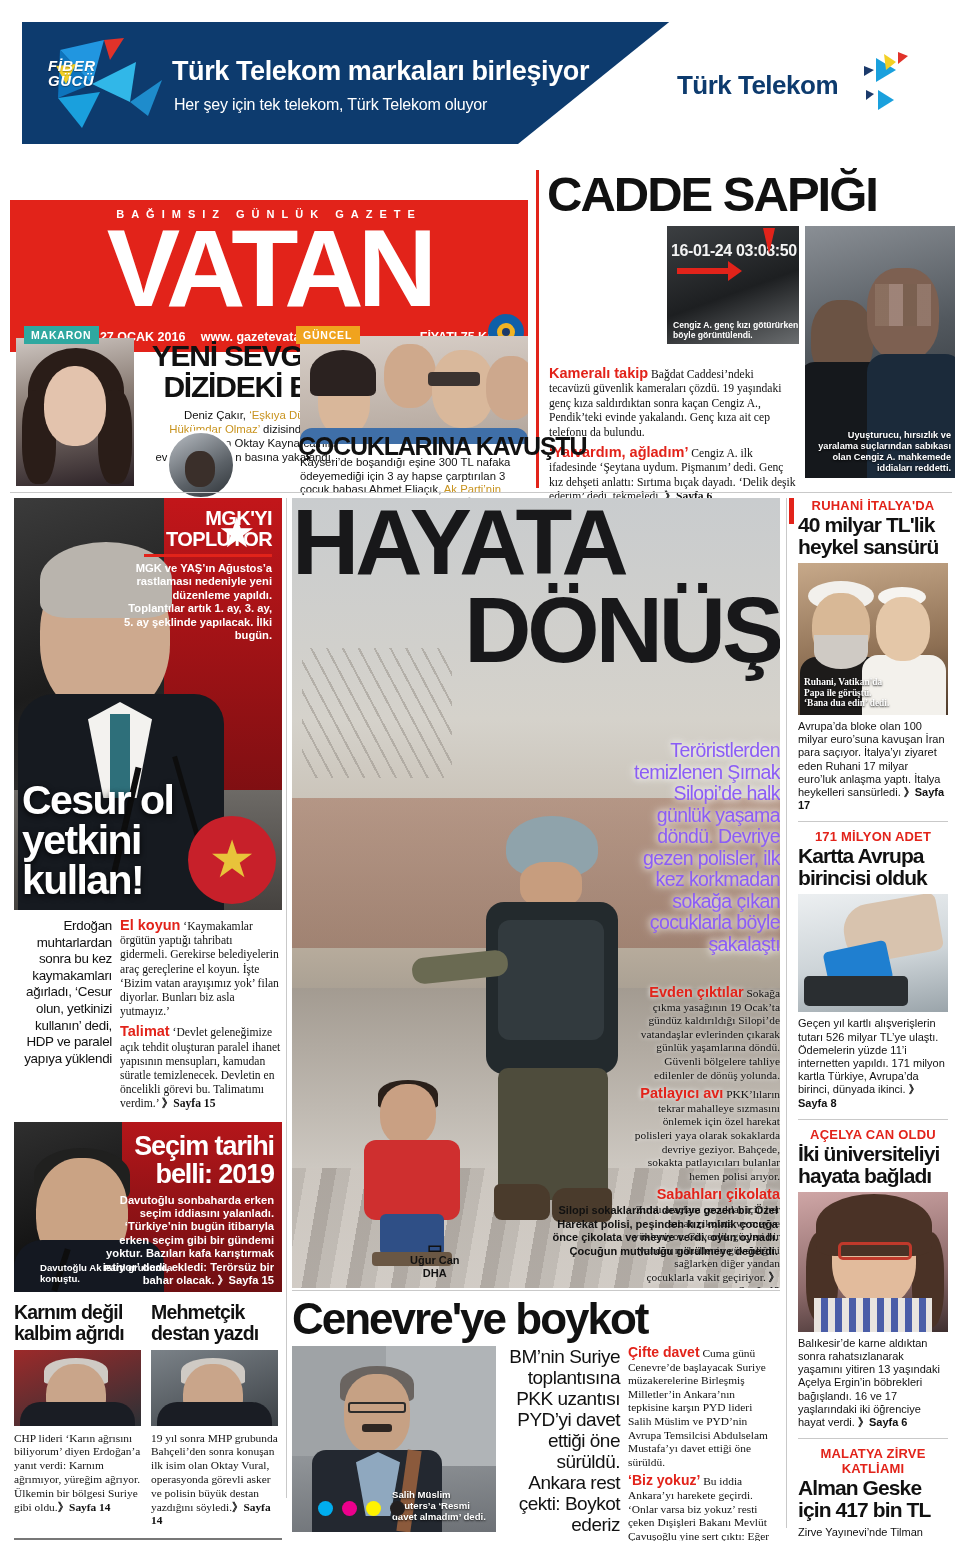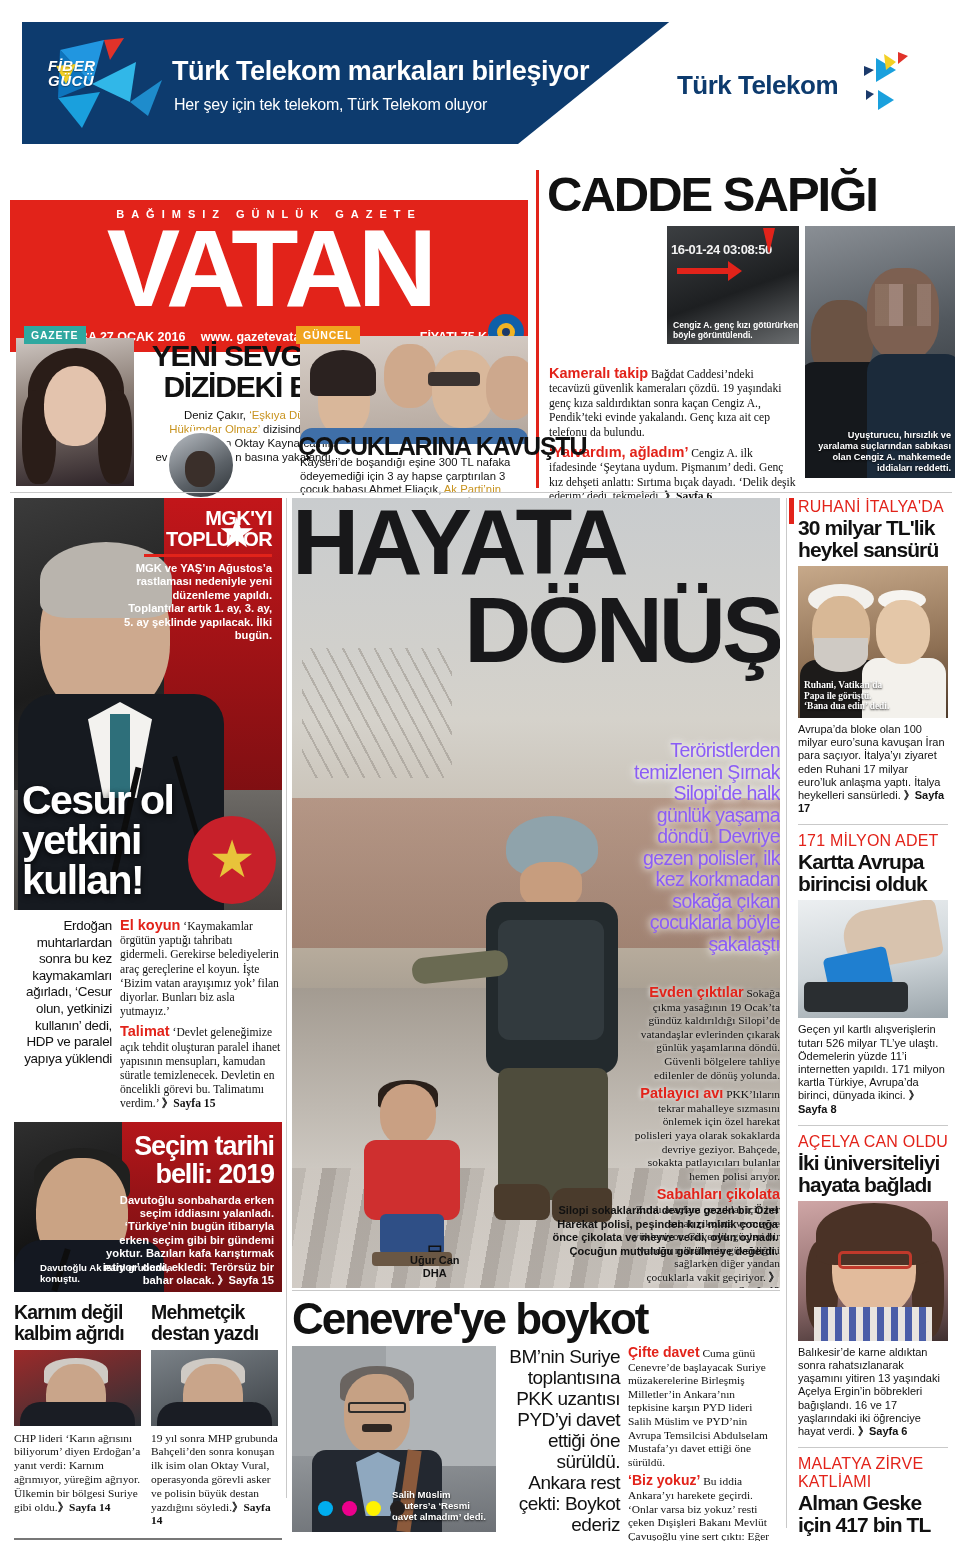--- a/index.html
+++ b/index.html
@@ -82,21 +82,21 @@
   }
   .cadde-lead{
     position:absolute; left:10px; top:58px; width:112px;
     font-size:15.6px; line-height:19.5px; letter-spacing:-.3px; color:#111;
   }
   .cadde-cam{
     position:absolute; left:128px; top:56px; width:132px; height:118px;
     background:linear-gradient(160deg,#3c3f42,#1d1f21 55%,#6b6e70);
     overflow:hidden;
   }
-  .cadde-cam .ts{ position:absolute;left:4px;top:16px;color:#f2f2f2;font-size:13px;font-weight:bold;letter-spacing:-.4px;}
+  .cadde-cam .ts{ position:absolute;left:4px;top:16px;color:#f2f2f2;font-size:16px;font-weight:bold;letter-spacing:-.4px;}
   .cadde-cam .arrow-v{position:absolute;right:24px;top:2px;width:0;height:0;border-left:6px solid transparent;border-right:6px solid transparent;border-top:26px solid #e2231a;}
   .cadde-cam .arrow-h{position:absolute;left:10px;top:42px;width:52px;height:6px;background:#e2231a;}
   .cadde-cam .arrow-h:after{content:"";position:absolute;right:-13px;top:-7px;border-top:10px solid transparent;border-bottom:10px solid transparent;border-left:14px solid #e2231a;}
   .cadde-cam .cap{position:absolute;left:6px;bottom:4px;color:#fff;font-size:8.6px;line-height:10px;font-weight:bold;margin-top:19px;}
   .cadde-photo{
     position:absolute; left:266px; top:56px; width:150px; height:252px;
     background:linear-gradient(165deg,#8a8f95,#52585e 45%,#23282d);
     overflow:hidden;
   }
   .cadde-photo .head1{position:absolute;left:6px;top:74px;width:62px;height:80px;border-radius:42%;background:#6b5344;}
@@ -298,21 +298,21 @@
   .cen-lead{ width:116px; text-align:right; font-size:19px; line-height:21px; letter-spacing:-.5px;}
   .cen-body{ width:148px; font-family:"Liberation Serif", serif; font-size:11.4px; line-height:13.6px;}
   .cen-body b.red{ color:#e2231a; font-family:"Liberation Sans", sans-serif; font-size:14px;}
 
   .cmyk{ position:absolute; left:318px; top:1501px; display:flex; gap:9px; }
   .cmyk i{ width:15px; height:15px; border-radius:50%; display:block; }
 
   
   .colR{ position:absolute; left:798px; top:498px; width:150px; }
   .colR .item{ margin-bottom:8px; }
-  .colR .kick{ color:#e2231a; font-size:16px; font-weight:normal; letter-spacing:.2px; }
+  .colR .kick{ color:#e2231a; font-size:13px; font-weight:bold; letter-spacing:.2px;text-align:center; }
   .colR h3{ font-size:21px; font-weight:bold; line-height:22px; letter-spacing:-.9px; margin-top:1px;}
   .colR .ph{ width:150px; margin-top:5px; overflow:hidden; position:relative; }
   .colR p{ margin-top:5px; font-size:11px; line-height:13.2px; }
   .colR .rule{ height:1px; background:#c9c9c9; margin:9px 0 7px; }
   .colR .red-tab{ position:absolute; left:-9px; top:0; width:5px; height:26px; background:#e2231a;}
 
   .ph-ruhani{ height:152px; background:linear-gradient(170deg,#c7a98a,#8d6f53 60%,#4d3a2b);font-family:Liberation Serif, serif;}
   .ph-ruhani .h1{position:absolute;left:14px;top:30px;width:58px;height:70px;border-radius:46%;background:#d8b896;}
   .ph-ruhani .turban{position:absolute;left:10px;top:18px;width:66px;height:30px;border-radius:50%;background:#f2f0ec;}
   .ph-ruhani .beard{position:absolute;left:16px;top:72px;width:54px;height:34px;border-radius:0 0 50% 50%;background:#cfcac4;}
@@ -405,21 +405,21 @@
     </div>
   </div>
 
   <div class="strip">
     <div class="mak-photo">
       <div class="hair"></div>
         <div class="hair2"></div>
         <div class="hair3"></div>
         <div class="face"></div>
     </div>
-    <div class="tag makaron">GAZETE</div>
+    <div class="tag makaron">MAKARON</div>
     <div class="mak-h">
       <span>YENİ SEVGİLİ</span><br>
       <span>DİZİDEKİ EŞİ</span>
     </div>
     <div class="mak-sub">
       <span>Deniz Çakır, </span><span class="gold">‘Eşkıya Dünyaya Hükümdar Olmaz’</span><span> dizisinde eşini oynayan Oktay Kaynarca’nın evinden çıkarken basına yakalandı.</span>
     </div>
     <div class="mak-inset">
         <div class="f"></div>
       </div>
@@ -603,21 +603,21 @@
       <i style="background:#fff200"></i>
       <i style="background:#231f20"></i>
   </div>
 
   <div class="colR">
 
     <div class="item">
       <div class="red-tab"></div>
       <div class="kick">RUHANİ İTALYA'DA</div>
       <h3>
-        <span>30 milyar TL'lik</span><br>
+        <span>40 milyar TL'lik</span><br>
         <span>heykel sansürü</span>
       </h3>
       <div class="ph ph-ruhani">
         <div class="r1"></div>
           <div class="r2"></div>
         <div class="turban"></div>
           <div class="h1"></div>
           <div class="beard"></div>
         <div class="cap2"></div>
           <div class="h2"></div>

